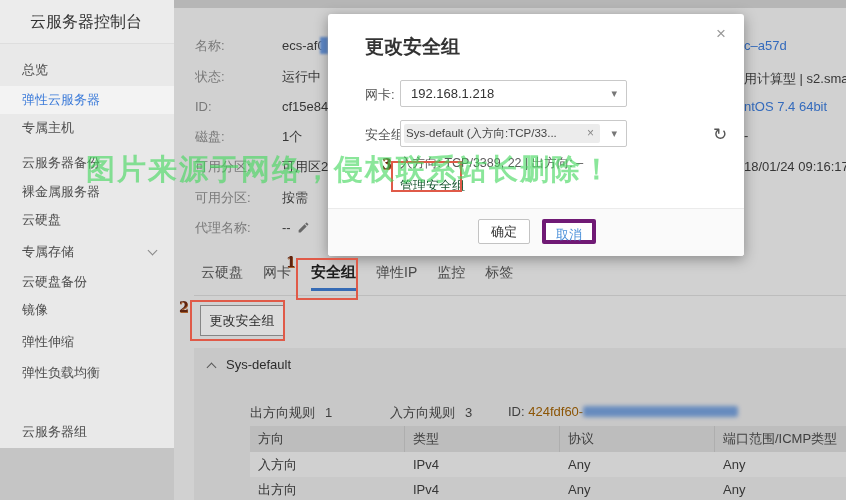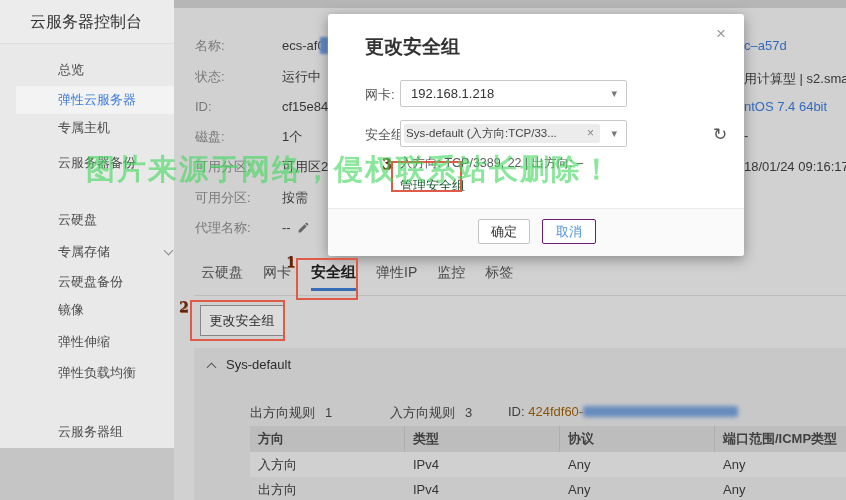--- a/index.html
+++ b/index.html
@@ -4,22 +4,22 @@
 <style>
   html,body{margin:0;padding:0;background:#888;}
   *{box-sizing:border-box;font-family:"Liberation Sans","DejaVu Sans",sans-serif;}
   .app{position:relative;width:846px;height:500px;overflow:hidden;background:#f0f0f0;}
 
   
   .sidebar{position:absolute;left:0;top:0;width:174px;height:500px;background:#c5c5c5;z-index:1;}
   .sidebar-list{position:absolute;left:0;top:0;width:174px;height:448px;background:#e9e9e9;}
   .sidebar-title{position:absolute;left:0;top:0;width:174px;height:44px;line-height:44px;
     padding-left:30px;font-size:16px;color:#333;border-bottom:1px solid #dedede;background:#ececec;}
-  .side-item{position:absolute;left:16px;width:174px;height:28px;line-height:28px;
-    padding-left:42px;font-size:13px;color:#4d4d4d;cursor:pointer;}
+  .side-item{position:absolute;left:0;width:174px;height:28px;line-height:28px;
+    padding-left:22px;font-size:13px;color:#4d4d4d;cursor:pointer;}
   .side-item.active{background:#f3f3f3;color:#3c7bd9;}
   .chev{display:inline-block;width:7px;height:7px;border-right:1.5px solid #888;
     border-bottom:1.5px solid #888;transform:rotate(45deg);}
   .side-chev{position:absolute;right:18px;top:9px;}
 
   
   .content{position:absolute;left:174px;top:0;width:672px;height:500px;background:#f0f0f0;overflow:hidden;z-index:1;}
   .topstrip{position:absolute;left:0;top:0;width:672px;height:8px;background:#d2d2d2;}
   .drow{position:absolute;font-size:13px;height:16px;line-height:16px;white-space:nowrap;}
   .dlabel{position:absolute;left:21px;color:#8c8c8c;text-align:right;}
@@ -45,21 +45,21 @@
   .idwrap{position:absolute;left:314px;top:56px;font-size:13px;color:#4a4a4a;white-space:nowrap;}
   .idwrap .idv{color:#a16207;text-align:right;}
   .idblob{display:inline-block;width:155px;height:11px;background:#5b8fd9;opacity:.8;
     filter:blur(2px);border-radius:2px;vertical-align:-1px;}
 
   .sgtable{position:absolute;left:56px;top:78px;width:596px;font-size:13px;color:#3f3f3f;}
   .trow{display:flex;height:25px;line-height:25px;}
   .trow.thead{height:26px;line-height:26px;background:#d9d9d9;color:#4a4a4a;}
   .tc{padding-left:8px;width:155px;flex:0 0 155px;overflow:hidden;white-space:nowrap;}
   .tc:last-child{flex:1 1 auto;}
-  .thead .tc{border-right:1px solid #c8c8c8;font-weight:bold;}
+  .thead .tc{border-right:1px solid #c8c8c8;}
   .thead .tc:last-child{border-right:none;}
   .trow.r0{background:#efefef;}
   .trow.r1{background:#e7e7e7;}
 
   .dim{position:absolute;left:174px;top:0;width:672px;height:500px;background:rgba(0,0,0,0.13);z-index:5;}
 
   
   .modal{position:absolute;left:328px;top:14px;width:416px;height:242px;background:#fff;
     border-radius:3px;box-shadow:0 3px 14px rgba(0,0,0,0.35);z-index:10;}
   .m-close{position:absolute;right:18px;top:10px;font-size:17px;color:#999;cursor:pointer;}
@@ -73,21 +73,21 @@
     border-radius:2px;font-size:11.5px;color:#444;line-height:19px;padding-left:2px;white-space:nowrap;}
   .sgtag .tx{position:absolute;right:6px;top:0;color:#888;font-size:12px;cursor:pointer;}
   .refresh{position:absolute;left:312px;top:3px;font-size:17px;color:#555;cursor:pointer;}
   .m-summary{position:absolute;left:72px;top:141px;font-size:12.5px;color:#595959;white-space:nowrap;}
   .m-link{position:absolute;left:72px;top:163px;font-size:13px;color:#14532d;cursor:pointer;}
   .m-footer{position:absolute;left:0;bottom:0;width:416px;height:48px;background:#fafafa;
     border-top:1px solid #ebebeb;border-radius:0 0 3px 3px;}
   .btn{position:absolute;top:10px;height:25px;font-size:13px;text-align:center;line-height:23px;
     border-radius:2px;cursor:pointer;background:#fff;}
   .btn-ok{left:150px;width:52px;border:1px solid #c3c3c3;color:#333;}
-  .btn-cancel{left:214px;width:54px;border:1px solid #701a75;color:#4a90d9;}
+  .btn-cancel{left:214px;width:54px;border:4px solid #701a75;color:#4a90d9;}
 
   
   .annbox{position:absolute;border:2px solid #e05a48;z-index:20;}
   .box1{left:296px;top:258px;width:62px;height:42px;}
   .box2{left:190px;top:300px;width:95px;height:41px;}
   .box3{left:391px;top:161px;width:71px;height:31px;}
   .badge{position:absolute;z-index:21;font-family:"DejaVu Serif","Liberation Serif",serif;
     font-weight:bold;font-size:14px;color:#5e2410;text-shadow:0.5px 0.5px 0 #a65c28;}
   .b1{left:286px;top:254px;} .b2{left:179px;top:299px;} .b3{left:382px;top:156px;}
   .watermark{position:absolute;left:86px;top:150px;z-index:30;font-size:29px;font-weight:bold;
@@ -98,20 +98,21 @@
 
 <div class="app">
 
   <div class="sidebar">
     <div class="sidebar-list">
       <div class="sidebar-title">云服务器控制台</div>
       <div class="side-item" style="top:56px">总览</div>
       <div class="side-item active" style="top:86px">弹性云服务器</div>
       <div class="side-item" style="top:114px">专属主机</div>
       <div class="side-item" style="top:149px">云服务器备份</div>
+      <div class="side-item" style="top:178px">裸金属服务器</div>
       <div class="side-item" style="top:206px">云硬盘</div>
       <div class="side-item" style="top:238px">
         <span>专属存储</span>
         <span class="chev side-chev"></span>
       </div>
       <div class="side-item" style="top:268px">云硬盘备份</div>
       <div class="side-item" style="top:296px">镜像</div>
       <div class="side-item" style="top:328px">弹性伸缩</div>
       <div class="side-item" style="top:359px">弹性负载均衡</div>
       <div class="side-item" style="top:418px">云服务器组</div>

